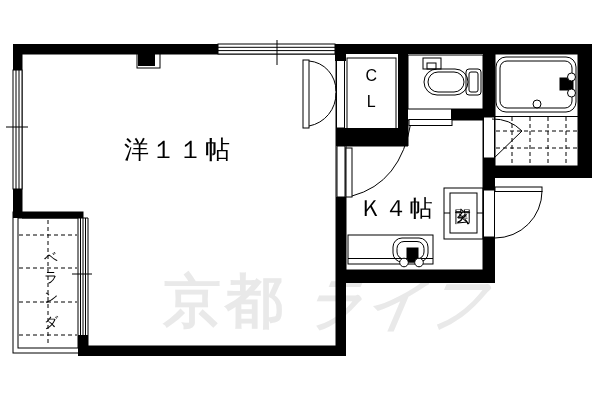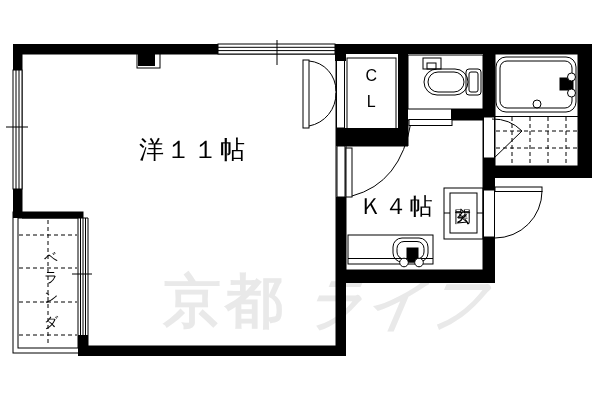--- a/index.html
+++ b/index.html
@@ -168,22 +168,22 @@
       <rect x="451" y="109" width="32" height="11"></rect>
       <rect x="483" y="44" width="12" height="73"></rect>
       <rect x="483" y="158" width="12" height="8"></rect>
       <rect x="483" y="166" width="109" height="12"></rect>
       <rect x="578" y="44" width="14" height="134"></rect>
       <rect x="483" y="178" width="12" height="12"></rect>
       <rect x="483" y="237" width="12" height="46"></rect>
     </g>
   </svg>
 
-  <div class="label h room-main" style="left:118px;top:136px;width:150px;">洋１１帖</div>
+  <div class="label h room-main" style="left:103px;top:136px;width:150px;">洋１１帖</div>
 
-  <div class="label h room-k" style="left:347px;top:196px;width:100px;font-family:Liberation Mono, monospace;">Ｋ４帖</div>
+  <div class="label h room-k" style="left:347px;top:196px;width:100px;">Ｋ４帖</div>
 
   <div class="label v room-cl" style="left:362px;top:67px;">CL</div>
 
   <div class="label v room-genkan" style="left:454px;top:194px;">玄関</div>
 
   <div class="label v room-veranda" style="left:44px;top:241px;">ベランダ</div>
 </div>
 
 </body></html>

